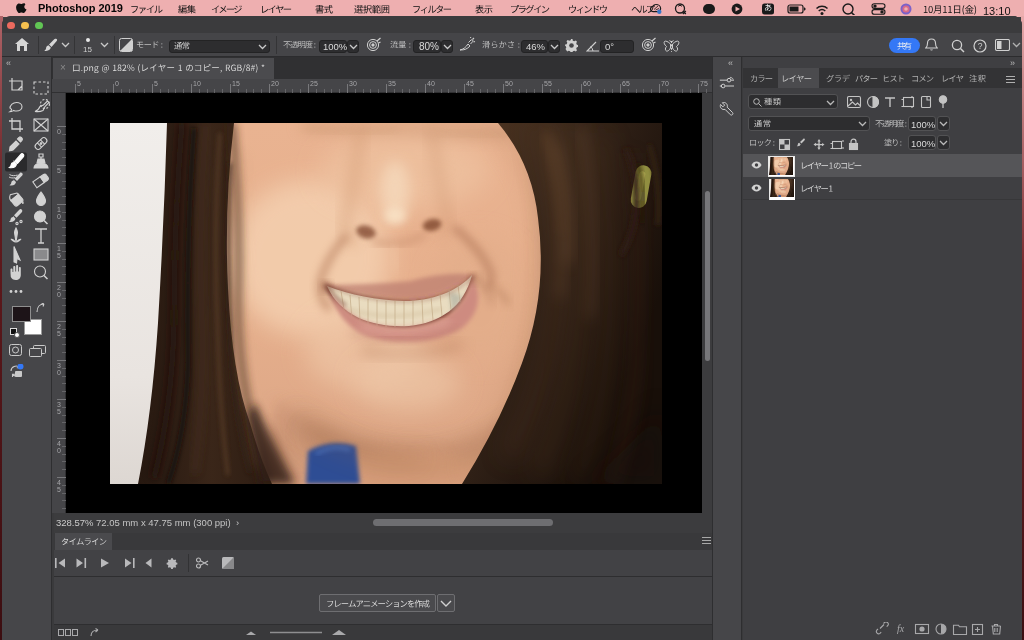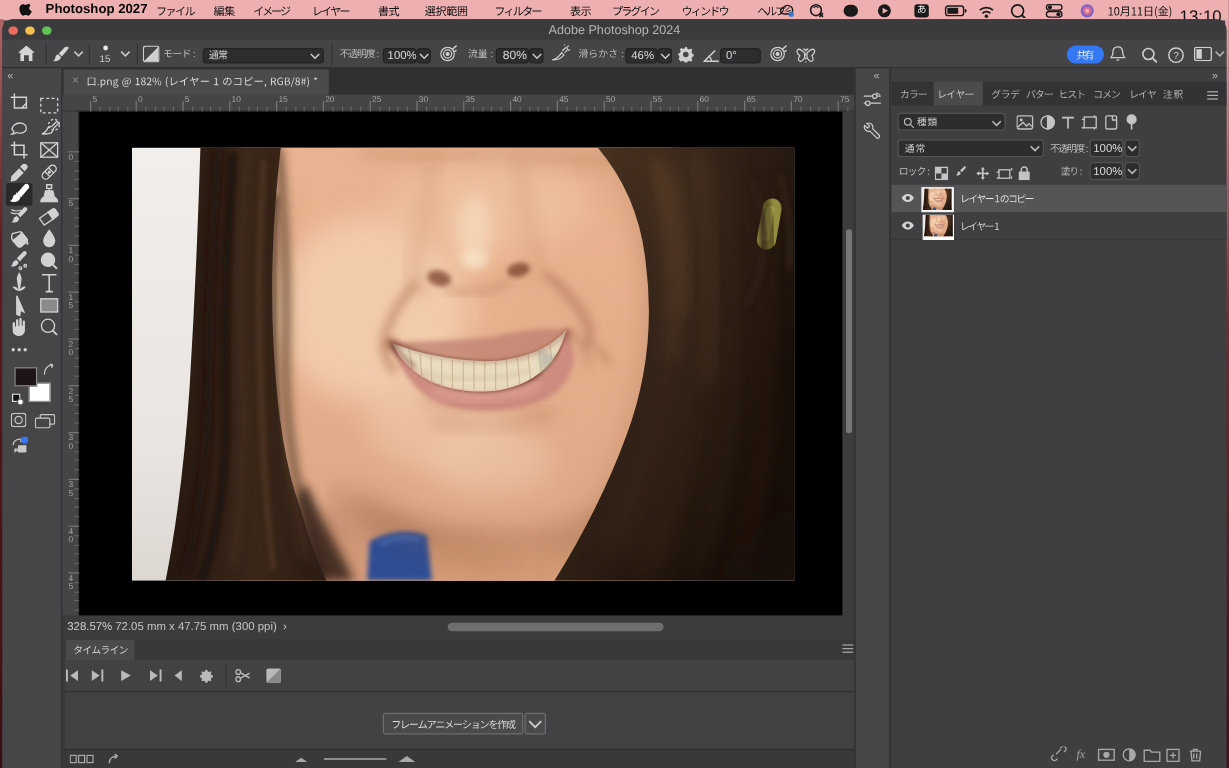--- a/index.html
+++ b/index.html
@@ -6,21 +6,21 @@
 .txt{position:absolute;white-space:nowrap}
 </style></head><body>
 <div class="abs" style="left:0;top:0;width:1024px;height:640px">
 <div class="abs" style="left:0;top:0;width:1024px;height:17px;background:#eeafb0"></div>
     <div class="abs" style="left:0;top:16px;width:3px;height:624px;background:linear-gradient(#b06468,#611a1d 30%,#3c0e11)"></div>
     <div class="abs" style="left:1021px;top:16px;width:3px;height:624px;background:linear-gradient(#e8a9ab,#7a2a2e 40%,#3c0e11)"></div>
     <div class="abs" style="left:0;top:0;width:1024px;height:17px;overflow:hidden">
       <svg class="abs" style="left:16px;top:3px" width="12" height="12" viewBox="0 0 14 14">
         <path fill="#111" d="M9.6 1.1c.1.9-.3 1.7-.8 2.3-.6.7-1.5 1.2-2.3 1.1-.1-.8.3-1.7.8-2.2C7.9 1.6 8.9 1.1 9.6 1.1zM11.9 10.6c-.4.9-.6 1.3-1.1 2-.7 1.1-1.7 2.4-2.9 2.4-1.1 0-1.4-.7-2.8-.7-1.4 0-1.7.7-2.8.7C1.1 15 .2 13.8-.5 12.7c-2-3-2.2-6.6-1-8.5C-.6 2.9.6 2 1.8 2c1.2 0 2 .7 3 .7 1 0 1.6-.7 3-.7 1 0 2.1.6 2.9 1.5-2.6 1.4-2.2 5.1 1.2 6.4z" transform="translate(2,-1) scale(.85)"></path>
       </svg>
-      <div class="txt" style="left:38px;top:2px;font-size:11px;font-weight:bold;color:#050505">Photoshop 2027</div>
+      <div class="txt" style="left:38px;top:2px;font-size:11px;font-weight:bold;color:#050505">Photoshop 2019</div>
       <svg style="position:absolute;left:130.0px;top:2.5px;overflow:visible" width="32" height="13">
         <path transform="translate(0,9.7)" d="M7.9 -6.1 7.4 -6.5C7.2 -6.4 7.0 -6.4 6.9 -6.4C6.4 -6.4 2.8 -6.4 2.3 -6.4C2.0 -6.4 1.6 -6.5 1.3 -6.5V-5.7C1.6 -5.7 1.9 -5.7 2.3 -5.7C2.8 -5.7 6.4 -5.7 7.0 -5.7C6.8 -4.8 6.4 -3.5 5.8 -2.7C5.0 -1.7 3.9 -0.9 2.2 -0.5L2.8 0.2C4.5 -0.3 5.6 -1.2 6.4 -2.3C7.1 -3.2 7.6 -4.7 7.8 -5.7C7.8 -5.8 7.9 -6.0 7.9 -6.1Z M15.9 -4.6 15.5 -5.0C15.4 -5.0 15.1 -5.0 15.0 -5.0C14.5 -5.0 10.8 -5.0 10.4 -5.0C10.2 -5.0 9.8 -5.0 9.6 -5.1V-4.3C9.8 -4.3 10.2 -4.3 10.4 -4.3C10.8 -4.3 14.3 -4.3 14.8 -4.3C14.6 -3.9 13.9 -3.1 13.2 -2.7L13.8 -2.2C14.7 -2.8 15.4 -4.0 15.7 -4.4C15.8 -4.5 15.8 -4.6 15.9 -4.6ZM12.8 -3.7H12.0C12.0 -3.5 12.1 -3.3 12.1 -3.1C12.1 -2.0 11.9 -0.9 10.6 -0.1C10.4 0.0 10.2 0.1 10.0 0.2L10.7 0.7C12.6 -0.3 12.8 -1.7 12.8 -3.7Z M16.7 -3.3 17.0 -2.6C18.3 -3.0 19.6 -3.6 20.5 -4.1V-0.7C20.5 -0.3 20.5 0.1 20.5 0.3H21.4C21.3 0.1 21.3 -0.3 21.3 -0.7V-4.6C22.3 -5.2 23.1 -5.9 23.8 -6.6L23.2 -7.2C22.6 -6.4 21.6 -5.6 20.7 -5.0C19.7 -4.4 18.2 -3.8 16.7 -3.3Z M28.6 -0.2 29.1 0.2C29.2 0.2 29.3 0.1 29.4 0.0C30.5 -0.5 31.8 -1.5 32.6 -2.5L32.1 -3.2C31.4 -2.1 30.3 -1.3 29.4 -0.9C29.4 -1.2 29.4 -5.6 29.4 -6.2C29.4 -6.6 29.5 -6.8 29.5 -6.9H28.6C28.6 -6.8 28.7 -6.6 28.7 -6.2C28.7 -5.6 28.7 -1.1 28.7 -0.7C28.7 -0.5 28.7 -0.3 28.6 -0.2ZM24.4 -0.2 25.1 0.2C25.9 -0.4 26.5 -1.3 26.7 -2.3C27.0 -3.2 27.0 -5.2 27.0 -6.2C27.0 -6.5 27.1 -6.8 27.1 -6.9H26.2C26.3 -6.7 26.3 -6.5 26.3 -6.2C26.3 -5.2 26.3 -3.3 26.0 -2.5C25.7 -1.6 25.2 -0.8 24.4 -0.2Z" fill="#141414"></path>
       </svg>
       <svg style="position:absolute;left:177.5px;top:2.5px;overflow:visible" width="18" height="13">
         <path transform="translate(0,9.7)" d="M3.6 -7.2V-6.6H8.7V-7.2ZM0.8 -2.5C0.7 -1.7 0.5 -0.8 0.2 -0.3C0.4 -0.2 0.6 -0.1 0.8 -0.0C1.0 -0.6 1.3 -1.5 1.4 -2.4ZM2.6 -2.4C2.8 -1.8 3.0 -1.1 3.0 -0.7L3.5 -0.8C3.4 -0.5 3.2 -0.1 3.0 0.2C3.1 0.3 3.4 0.5 3.5 0.6C4.0 -0.2 4.3 -1.1 4.5 -2.1V0.7H5.0V-1.1H5.7V0.7H6.1V-1.1H6.8V0.7H7.3V-1.1H8.1V0.1C8.1 0.1 8.0 0.2 8.0 0.2C7.9 0.2 7.7 0.2 7.5 0.2C7.6 0.3 7.6 0.6 7.7 0.7C8.0 0.7 8.3 0.7 8.4 0.6C8.6 0.5 8.6 0.3 8.6 0.1V-3.2H4.6L4.6 -3.8H8.4V-6.0H4.0V-3.9C4.0 -3.0 3.9 -1.9 3.6 -0.9C3.5 -1.4 3.3 -2.0 3.1 -2.5ZM5.7 -1.6H5.0V-2.7H5.7ZM6.1 -1.6V-2.7H6.8V-1.6ZM7.3 -1.6V-2.7H8.1V-1.6ZM4.6 -5.4H7.8V-4.4H4.6ZM0.3 -3.7 0.3 -3.0 1.7 -3.1V0.7H2.3V-3.2L3.0 -3.2C3.1 -3.0 3.2 -2.8 3.2 -2.6L3.7 -2.8C3.6 -3.4 3.3 -4.2 2.9 -4.8L2.4 -4.6C2.6 -4.3 2.7 -4.1 2.8 -3.8L1.6 -3.7C2.2 -4.5 2.8 -5.6 3.3 -6.4L2.8 -6.7C2.5 -6.2 2.2 -5.6 1.8 -5.0C1.7 -5.2 1.5 -5.4 1.4 -5.6C1.7 -6.1 2.1 -6.9 2.4 -7.5L1.8 -7.7C1.6 -7.2 1.3 -6.5 1.0 -6.0L0.7 -6.3L0.3 -5.8C0.8 -5.4 1.2 -4.9 1.5 -4.5C1.3 -4.2 1.1 -3.9 1.0 -3.7Z M11.2 -7.7C10.8 -6.9 10.1 -5.8 9.0 -5.0C9.2 -4.9 9.4 -4.7 9.5 -4.6C9.9 -4.8 10.1 -5.1 10.4 -5.4V-2.7H13.0V-2.1H9.3V-1.5H12.5C11.6 -0.8 10.2 -0.2 9.1 0.1C9.2 0.2 9.4 0.5 9.5 0.6C10.7 0.3 12.1 -0.4 13.0 -1.2V0.7H13.7V-1.3C14.7 -0.5 16.1 0.2 17.3 0.6C17.4 0.4 17.6 0.1 17.7 -0.0C16.5 -0.3 15.2 -0.9 14.3 -1.5H17.5V-2.1H13.7V-2.7H17.3V-3.2H13.9V-3.9H16.6V-4.4H13.9V-5.0H16.5V-5.5H13.9V-6.1H16.9V-6.6H13.9C14.1 -6.9 14.2 -7.3 14.4 -7.6L13.6 -7.7C13.5 -7.4 13.3 -7.0 13.2 -6.6H11.4C11.6 -7.0 11.8 -7.3 12.0 -7.6ZM13.2 -5.0V-4.4H11.1V-5.0ZM13.2 -5.5H11.1V-6.1H13.2ZM13.2 -3.9V-3.2H11.1V-3.9Z" fill="#141414"></path>
       </svg>
       <svg style="position:absolute;left:211.0px;top:2.5px;overflow:visible" width="30" height="13">
         <path transform="translate(0,9.7)" d="M0.8 -3.3 1.2 -2.6C2.4 -3.0 3.7 -3.6 4.7 -4.1V-0.7C4.7 -0.3 4.6 0.1 4.6 0.3H5.5C5.5 0.1 5.5 -0.3 5.5 -0.7V-4.6C6.4 -5.2 7.2 -5.9 7.9 -6.6L7.3 -7.2C6.7 -6.4 5.8 -5.6 4.8 -5.0C3.8 -4.4 2.4 -3.8 0.8 -3.3Z M10.0 -5.6 9.5 -5.0C10.4 -4.5 11.5 -3.7 12.1 -3.2C11.2 -2.1 10.1 -1.0 8.5 -0.3L9.1 0.3C10.7 -0.6 11.9 -1.6 12.7 -2.7C13.5 -2.0 14.2 -1.4 14.9 -0.6L15.5 -1.2C14.8 -1.9 14.0 -2.6 13.2 -3.3C13.8 -4.2 14.3 -5.2 14.6 -6.0C14.7 -6.2 14.8 -6.5 14.9 -6.7L14.0 -7.0C14.0 -6.8 13.9 -6.5 13.9 -6.3C13.6 -5.5 13.2 -4.7 12.6 -3.8C11.9 -4.4 10.8 -5.1 10.0 -5.6Z M15.8 -4.0V-3.1C16.1 -3.1 16.6 -3.1 17.1 -3.1C17.8 -3.1 21.4 -3.1 22.1 -3.1C22.5 -3.1 22.9 -3.1 23.1 -3.1V-4.0C22.9 -4.0 22.6 -3.9 22.1 -3.9C21.4 -3.9 17.8 -3.9 17.1 -3.9C16.6 -3.9 16.1 -4.0 15.8 -4.0Z M28.9 -6.9 28.4 -6.7C28.7 -6.2 29.0 -5.7 29.2 -5.2L29.7 -5.4C29.5 -5.9 29.1 -6.5 28.9 -6.9ZM30.1 -7.3 29.6 -7.1C29.9 -6.7 30.2 -6.1 30.5 -5.7L31.0 -5.9C30.7 -6.3 30.3 -7.0 30.1 -7.3ZM25.0 -7.0 24.5 -6.4C25.1 -6.1 26.1 -5.4 26.5 -5.1L27.0 -5.7C26.6 -6.0 25.5 -6.7 25.0 -7.0ZM23.6 -0.4 24.0 0.3C24.9 0.1 26.1 -0.3 27.0 -0.8C28.5 -1.7 29.8 -2.9 30.6 -4.1L30.1 -4.9C29.4 -3.6 28.2 -2.4 26.7 -1.5C25.7 -1.0 24.6 -0.6 23.6 -0.4ZM23.6 -4.9 23.2 -4.3C23.7 -4.0 24.7 -3.4 25.2 -3.0L25.6 -3.7C25.2 -4.0 24.1 -4.6 23.6 -4.9Z" fill="#141414"></path>
       </svg>
       <svg style="position:absolute;left:259.5px;top:2.5px;overflow:visible" width="30" height="13">
@@ -43,21 +43,21 @@
       </svg>
       <svg style="position:absolute;left:568.2px;top:2.5px;overflow:visible" width="38" height="13">
         <path transform="translate(0,9.7)" d="M8.1 -5.6 7.6 -5.9C7.5 -5.9 7.3 -5.8 7.0 -5.8H4.9V-6.7C4.9 -6.9 4.9 -7.1 5.0 -7.4H4.1C4.1 -7.1 4.1 -6.9 4.1 -6.7V-5.8H2.1C1.8 -5.8 1.5 -5.8 1.3 -5.9C1.3 -5.7 1.3 -5.3 1.3 -5.2C1.3 -4.8 1.3 -3.8 1.3 -3.5C1.3 -3.4 1.3 -3.1 1.3 -2.9H2.1C2.0 -3.1 2.0 -3.3 2.0 -3.5C2.0 -3.8 2.0 -4.8 2.0 -5.1H7.2C7.1 -4.4 6.8 -3.2 6.3 -2.5C5.7 -1.6 4.7 -0.9 3.8 -0.6C3.5 -0.5 3.1 -0.4 2.8 -0.3L3.4 0.3C5.1 -0.1 6.4 -1.1 7.1 -2.3C7.6 -3.1 7.9 -4.3 8.0 -5.0C8.0 -5.2 8.1 -5.4 8.1 -5.6Z M8.8 -2.4 9.2 -1.7C10.2 -2.0 11.3 -2.5 12.1 -2.9V-0.1C12.1 0.2 12.0 0.6 12.0 0.7H12.9C12.8 0.6 12.8 0.2 12.8 -0.1V-3.4C13.7 -3.9 14.4 -4.6 14.9 -5.1L14.3 -5.6C13.9 -5.1 13.0 -4.3 12.1 -3.8C11.4 -3.3 10.0 -2.7 8.8 -2.4Z M17.5 -6.7 17.0 -6.2C17.6 -5.7 18.8 -4.7 19.3 -4.3L19.8 -4.8C19.3 -5.4 18.1 -6.3 17.5 -6.7ZM16.7 -0.6 17.2 0.2C18.7 -0.1 19.9 -0.7 20.8 -1.3C22.2 -2.1 23.3 -3.4 23.9 -4.5L23.4 -5.3C22.9 -4.2 21.8 -2.8 20.4 -1.9C19.5 -1.4 18.3 -0.8 16.7 -0.6Z M29.1 -6.6 28.6 -6.4C28.9 -6.0 29.2 -5.5 29.4 -5.0L30.0 -5.2C29.8 -5.7 29.4 -6.3 29.1 -6.6ZM30.2 -7.1 29.7 -6.8C30.1 -6.4 30.3 -6.0 30.6 -5.5L31.1 -5.7C30.9 -6.1 30.5 -6.8 30.2 -7.1ZM25.9 -0.7C25.9 -0.3 25.9 0.1 25.9 0.4H26.7C26.7 0.1 26.7 -0.4 26.7 -0.7V-3.7C27.7 -3.4 29.3 -2.8 30.3 -2.2L30.6 -3.0C29.6 -3.5 27.9 -4.2 26.7 -4.5V-6.0C26.7 -6.3 26.7 -6.7 26.7 -7.0H25.8C25.9 -6.7 25.9 -6.3 25.9 -6.0C25.9 -5.3 25.9 -1.2 25.9 -0.7Z M38.9 -5.6 38.4 -5.9C38.3 -5.9 38.1 -5.8 37.8 -5.8H35.7V-6.7C35.7 -6.9 35.7 -7.1 35.8 -7.4H34.9C34.9 -7.1 34.9 -6.9 34.9 -6.7V-5.8H32.9C32.6 -5.8 32.3 -5.8 32.1 -5.9C32.1 -5.7 32.1 -5.3 32.1 -5.2C32.1 -4.8 32.1 -3.8 32.1 -3.5C32.1 -3.4 32.1 -3.1 32.1 -2.9H32.9C32.8 -3.1 32.8 -3.3 32.8 -3.5C32.8 -3.8 32.8 -4.8 32.8 -5.1H38.0C37.9 -4.4 37.6 -3.2 37.1 -2.5C36.5 -1.6 35.5 -0.9 34.6 -0.6C34.3 -0.5 33.9 -0.4 33.6 -0.3L34.2 0.3C35.9 -0.1 37.2 -1.1 37.9 -2.3C38.4 -3.1 38.7 -4.3 38.8 -5.0C38.8 -5.2 38.9 -5.4 38.9 -5.6Z" fill="#141414"></path>
       </svg>
       <svg style="position:absolute;left:631.0px;top:2.5px;overflow:visible" width="22" height="13">
         <path transform="translate(0,9.7)" d="M0.6 -2.6 1.3 -1.9C1.4 -2.1 1.6 -2.4 1.8 -2.6C2.2 -3.1 3.0 -4.1 3.4 -4.7C3.7 -5.0 3.9 -5.1 4.3 -4.7C4.6 -4.3 5.5 -3.4 6.0 -2.8C6.6 -2.2 7.4 -1.2 8.1 -0.4L8.7 -1.1C8.0 -1.9 7.1 -2.9 6.5 -3.5C5.9 -4.1 5.1 -4.9 4.6 -5.4C4.0 -6.0 3.5 -5.9 3.0 -5.4C2.5 -4.7 1.7 -3.6 1.2 -3.2C1.0 -3.0 0.8 -2.8 0.6 -2.6Z M12.2 -0.2 12.7 0.2C12.8 0.2 12.9 0.1 13.0 0.0C14.1 -0.5 15.4 -1.5 16.2 -2.5L15.7 -3.2C15.0 -2.1 13.9 -1.3 13.0 -0.9C13.0 -1.2 13.0 -5.6 13.0 -6.2C13.0 -6.6 13.1 -6.8 13.1 -6.9H12.2C12.2 -6.8 12.3 -6.6 12.3 -6.2C12.3 -5.6 12.3 -1.1 12.3 -0.7C12.3 -0.5 12.3 -0.3 12.2 -0.2ZM8.0 -0.2 8.7 0.2C9.5 -0.4 10.1 -1.3 10.3 -2.3C10.6 -3.2 10.6 -5.2 10.6 -6.2C10.6 -6.5 10.7 -6.8 10.7 -6.9H9.8C9.9 -6.7 9.9 -6.5 9.9 -6.2C9.9 -5.2 9.9 -3.3 9.6 -2.5C9.3 -1.6 8.8 -0.8 8.0 -0.2Z M22.2 -6.6C22.2 -6.9 22.5 -7.2 22.8 -7.2C23.2 -7.2 23.4 -6.9 23.4 -6.6C23.4 -6.3 23.2 -6.0 22.8 -6.0C22.5 -6.0 22.2 -6.3 22.2 -6.6ZM21.8 -6.6C21.8 -6.5 21.8 -6.4 21.8 -6.3L21.5 -6.3C21.1 -6.3 17.4 -6.3 16.9 -6.3C16.6 -6.3 16.3 -6.3 16.0 -6.4V-5.5C16.2 -5.6 16.5 -5.6 16.9 -5.6C17.4 -5.6 21.1 -5.6 21.6 -5.6C21.5 -4.7 21.1 -3.4 20.4 -2.6C19.6 -1.6 18.6 -0.8 16.8 -0.4L17.4 0.3C19.1 -0.2 20.2 -1.1 21.1 -2.1C21.8 -3.1 22.3 -4.6 22.4 -5.5L22.5 -5.6C22.6 -5.6 22.7 -5.6 22.8 -5.6C23.4 -5.6 23.9 -6.0 23.9 -6.6C23.9 -7.2 23.4 -7.6 22.8 -7.6C22.2 -7.6 21.8 -7.2 21.8 -6.6Z" fill="#141414"></path>
       </svg>
       <svg style="position:absolute;left:923.0px;top:2.5px;overflow:visible" width="54" height="13">
         <path transform="translate(0,9.9)" d="M0.8 0.0H4.6V-0.7H3.2V-6.9H2.6C2.2 -6.7 1.7 -6.5 1.1 -6.4V-5.9H2.4V-0.7H0.8Z M7.7 0.1C9.0 0.1 9.8 -1.1 9.8 -3.5C9.8 -5.9 9.0 -7.0 7.7 -7.0C6.3 -7.0 5.5 -5.9 5.5 -3.5C5.5 -1.1 6.3 0.1 7.7 0.1ZM7.7 -0.6C6.9 -0.6 6.3 -1.4 6.3 -3.5C6.3 -5.5 6.9 -6.3 7.7 -6.3C8.4 -6.3 9.0 -5.5 9.0 -3.5C9.0 -1.4 8.4 -0.6 7.7 -0.6Z M12.0 -7.4V-4.5C12.0 -3.0 11.9 -1.1 10.4 0.3C10.5 0.3 10.8 0.6 10.9 0.8C11.8 -0.0 12.3 -1.1 12.5 -2.2H17.1V-0.3C17.1 -0.1 17.0 -0.0 16.8 -0.0C16.5 -0.0 15.8 0.0 15.0 -0.0C15.1 0.2 15.3 0.5 15.3 0.7C16.3 0.7 16.9 0.7 17.3 0.6C17.7 0.5 17.8 0.2 17.8 -0.3V-7.4ZM12.7 -6.7H17.1V-5.1H12.7ZM12.7 -4.5H17.1V-2.9H12.6C12.7 -3.4 12.7 -4.0 12.7 -4.5Z M20.1 0.0H23.9V-0.7H22.5V-6.9H21.9C21.5 -6.7 21.0 -6.5 20.4 -6.4V-5.9H21.7V-0.7H20.1Z M25.2 0.0H28.9V-0.7H27.6V-6.9H26.9C26.5 -6.7 26.1 -6.5 25.5 -6.4V-5.9H26.7V-0.7H25.2Z M31.8 -3.3H36.4V-0.7H31.8ZM31.8 -4.0V-6.6H36.4V-4.0ZM31.0 -7.3V0.6H31.8V0.0H36.4V0.6H37.2V-7.3Z M40.8 1.8 41.4 1.6C40.6 0.3 40.2 -1.3 40.2 -2.9C40.2 -4.5 40.6 -6.1 41.4 -7.4L40.8 -7.7C40.0 -6.3 39.5 -4.8 39.5 -2.9C39.5 -1.1 40.0 0.4 40.8 1.8Z M43.5 -2.0C43.9 -1.5 44.3 -0.8 44.4 -0.3L45.0 -0.6C44.9 -1.0 44.5 -1.7 44.1 -2.3ZM48.4 -2.3C48.2 -1.8 47.7 -1.0 47.4 -0.5L47.9 -0.3C48.3 -0.7 48.7 -1.4 49.1 -2.0ZM42.3 -0.2V0.5H50.3V-0.2H46.6V-2.5H49.9V-3.1H46.6V-4.4H48.7V-5.0C49.2 -4.6 49.7 -4.3 50.2 -4.0C50.3 -4.2 50.5 -4.5 50.7 -4.6C49.2 -5.3 47.6 -6.6 46.6 -7.9H45.9C45.1 -6.7 43.6 -5.3 41.9 -4.5C42.1 -4.4 42.3 -4.1 42.4 -4.0C42.9 -4.2 43.5 -4.6 43.9 -4.9V-4.4H45.9V-3.1H42.7V-2.5H45.9V-0.2ZM46.3 -7.2C46.8 -6.5 47.7 -5.7 48.6 -5.0H44.1C45.0 -5.7 45.8 -6.5 46.3 -7.2Z M51.8 1.8C52.6 0.4 53.1 -1.1 53.1 -2.9C53.1 -4.8 52.6 -6.3 51.8 -7.7L51.2 -7.4C52.0 -6.1 52.4 -4.5 52.4 -2.9C52.4 -1.3 52.0 0.3 51.2 1.6Z" fill="#161616"></path>
       </svg>
-      <div class="txt" style="left:983px;top:5px;font-size:14px;color:#111">13:10</div>
+      <div class="txt" style="left:983px;top:5px;font-size:11px;color:#111">13:10</div>
       <svg class="abs" style="left:650px;top:3px" width="370" height="12" viewBox="0 0 370 12">
 <g fill="#1a1a1a">
 <path d="M6 1.5c2.6 0 4.6 1.8 4.6 4 0 1.8-1.5 3.2-3.5 3.2H3.3C1.7 8.7.5 7.5.5 6c0-1.4 1-2.5 2.4-2.7C3.5 2.2 4.6 1.5 6 1.5z" fill="none" stroke="#1a1a1a" stroke-width="1.2"></path>
           <path d="M4 6.5 8 3M5.5 7 9 5.5" stroke="#1a1a1a" stroke-width="0.8"></path>
           <circle cx="9.3" cy="8.8" r="2.2" fill="#3a76c8"></circle>
 <circle cx="30" cy="5.5" r="4.5" fill="none" stroke="#1a1a1a" stroke-width="1.3"></circle>
           <path d="M28 3.5c1-1.5 3-1.5 4 0" fill="none" stroke="#1a1a1a" stroke-width="1"></path>
           <path d="M32.8 8l3 3M35.8 8l-3 3" stroke="#1a1a1a" stroke-width="1.4"></path>
 <rect x="53" y="1" width="12" height="10" rx="5"></rect>
 <circle cx="87" cy="6" r="5.4"></circle>
@@ -83,21 +83,20 @@
       <div class="txt" style="left:704px;top:3px;width:12px;height:10px"></div>
       <svg style="position:absolute;left:763.9px;top:2.2px;overflow:visible" width="8" height="11">
         <path transform="translate(0,8.6)" d="M5.0 -3.6C4.7 -2.7 4.2 -2.0 3.6 -1.5C3.6 -2.0 3.5 -2.5 3.5 -3.0L3.5 -3.4C3.9 -3.5 4.4 -3.6 4.9 -3.6ZM6.0 -4.5 5.3 -4.7C5.3 -4.5 5.3 -4.3 5.2 -4.2L5.2 -4.1L4.9 -4.1C4.5 -4.1 4.0 -4.1 3.5 -3.9C3.5 -4.3 3.6 -4.6 3.6 -4.9C4.6 -5.0 5.7 -5.1 6.6 -5.2L6.6 -5.9C5.7 -5.7 4.7 -5.6 3.7 -5.5L3.8 -6.1C3.8 -6.2 3.8 -6.4 3.9 -6.5L3.2 -6.5C3.2 -6.4 3.2 -6.3 3.2 -6.1L3.1 -5.5L2.5 -5.5C2.2 -5.5 1.5 -5.5 1.2 -5.6L1.2 -5.0C1.5 -4.9 2.2 -4.9 2.5 -4.9L3.0 -4.9C3.0 -4.5 3.0 -4.1 2.9 -3.7C1.8 -3.2 0.9 -2.1 0.9 -1.1C0.9 -0.4 1.3 -0.0 1.9 -0.0C2.3 -0.0 2.8 -0.2 3.3 -0.5L3.4 -0.0L4.0 -0.2C3.9 -0.4 3.8 -0.6 3.8 -0.9C4.5 -1.5 5.1 -2.4 5.6 -3.5C6.4 -3.3 6.8 -2.7 6.8 -2.1C6.8 -1.1 5.9 -0.3 4.4 -0.1L4.7 0.4C6.6 0.1 7.4 -0.9 7.4 -2.1C7.4 -3.0 6.8 -3.7 5.8 -4.0L5.8 -4.1C5.8 -4.2 5.9 -4.4 6.0 -4.5ZM2.9 -3.1V-3.0C2.9 -2.3 3.0 -1.7 3.1 -1.1C2.7 -0.8 2.3 -0.7 2.0 -0.7C1.7 -0.7 1.5 -0.8 1.5 -1.2C1.5 -1.8 2.1 -2.6 2.9 -3.1Z" fill="#fafafa"></path>
       </svg>
     </div>
     <div class="abs" style="left:2px;top:16px;width:1020px;height:624px;background:#3a3a3c;border-radius:9px 9px 0 0"></div>
     <div class="abs" style="left:2px;top:16px;width:1020px;height:17px;border-radius:9px 9px 0 0;background:#3b3b3d"></div>
     <div class="abs" style="left:7px;top:21.5px;width:7.5px;height:7.5px;border-radius:50%;background:#ec6a5e"></div>
     <div class="abs" style="left:21px;top:21.5px;width:7.5px;height:7.5px;border-radius:50%;background:#f5bf4f"></div>
     <div class="abs" style="left:35px;top:21.5px;width:7.5px;height:7.5px;border-radius:50%;background:#61c554"></div>
-    <div class="txt" style="left:0;right:0;top:19px;text-align:center;font-size:10.5px;color:#b4b4b4">Adobe Photoshop 2024</div>
     <div class="abs" style="left:2px;top:33px;width:1020px;height:24px;background:#454548;border-bottom:1px solid #2c2c2e"></div>
     <div class="abs" style="left:38px;top:36px;width:1px;height:18px;background:#343436"></div>
     <div class="abs" style="left:74px;top:36px;width:1px;height:18px;background:#343436"></div>
     <div class="abs" style="left:114px;top:36px;width:1px;height:18px;background:#343436"></div>
     <svg class="abs" style="left:15px;top:38px" width="14" height="13" viewBox="0 0 14 13">
       <path d="M7 0 14 6h-2v7H9V8H5v5H2V6H0z" fill="#d6d6d6"></path>
     </svg>
     <svg class="abs" style="left:44px;top:38px" width="14" height="14" viewBox="0 0 14 14">
       <path d="M12.5.5c.8.8.8 1.8.2 2.5L7.5 9 5 6.5 10 1.4c.7-.7 1.8-.7 2.5-.1zM4.4 7.2 6.8 9.6c-.3 1.7-1.7 3.4-4.8 3.4-.6 0-1.4-.1-1.7-.3 1.5-.7 1.6-1.7 1.8-2.7.2-1.3 1-2.4 2.3-2.8z" fill="#d6d6d6"></path>
     </svg>

